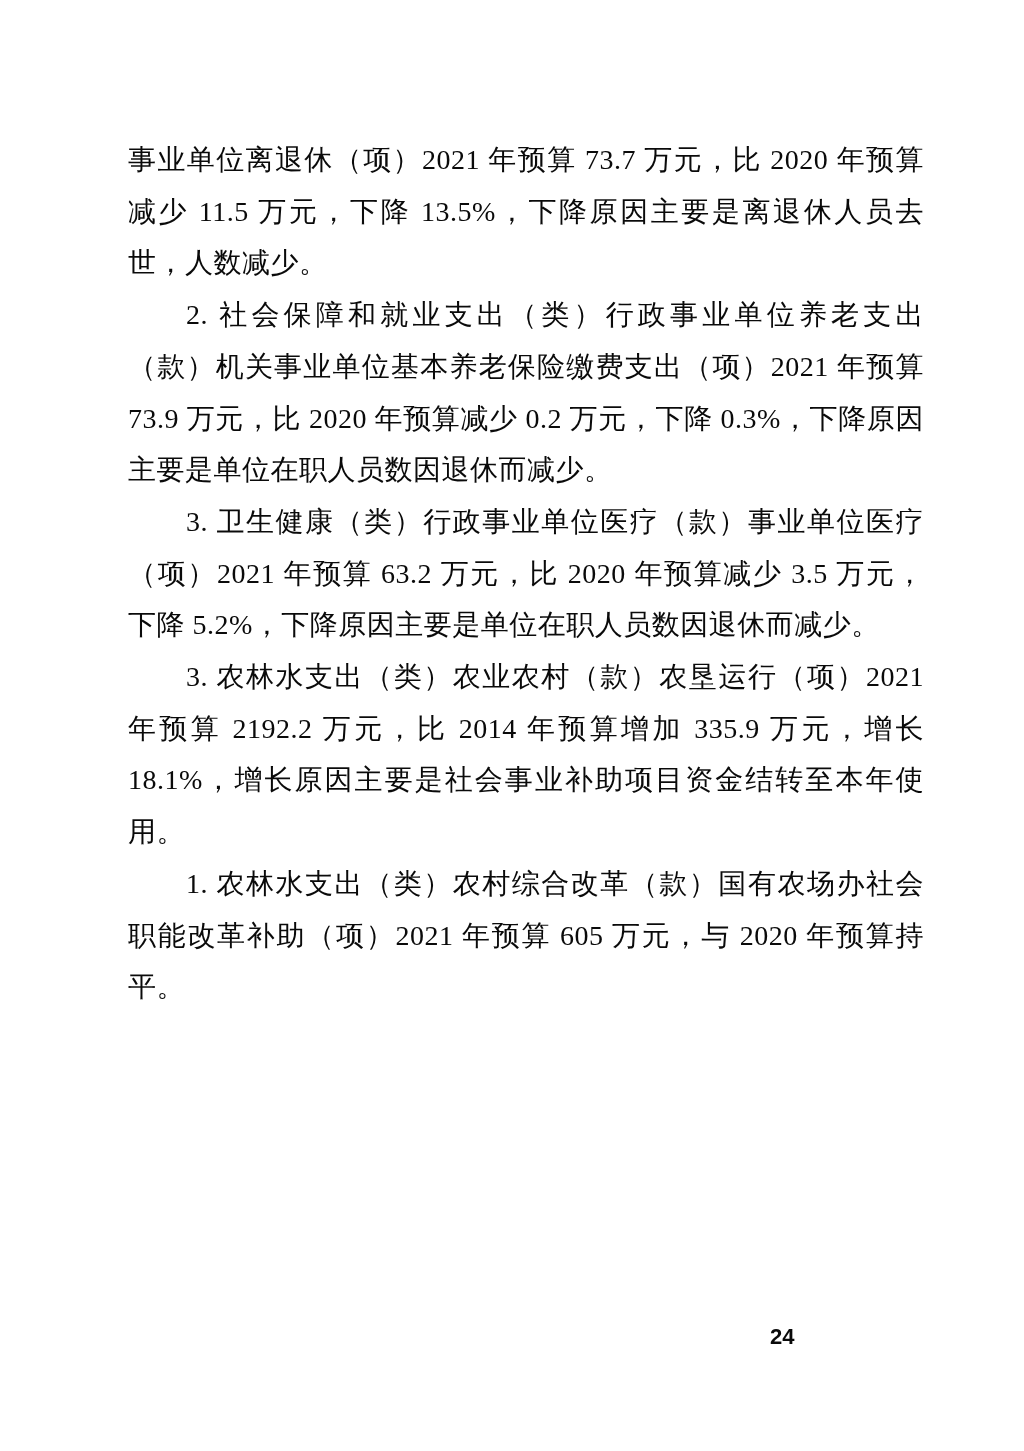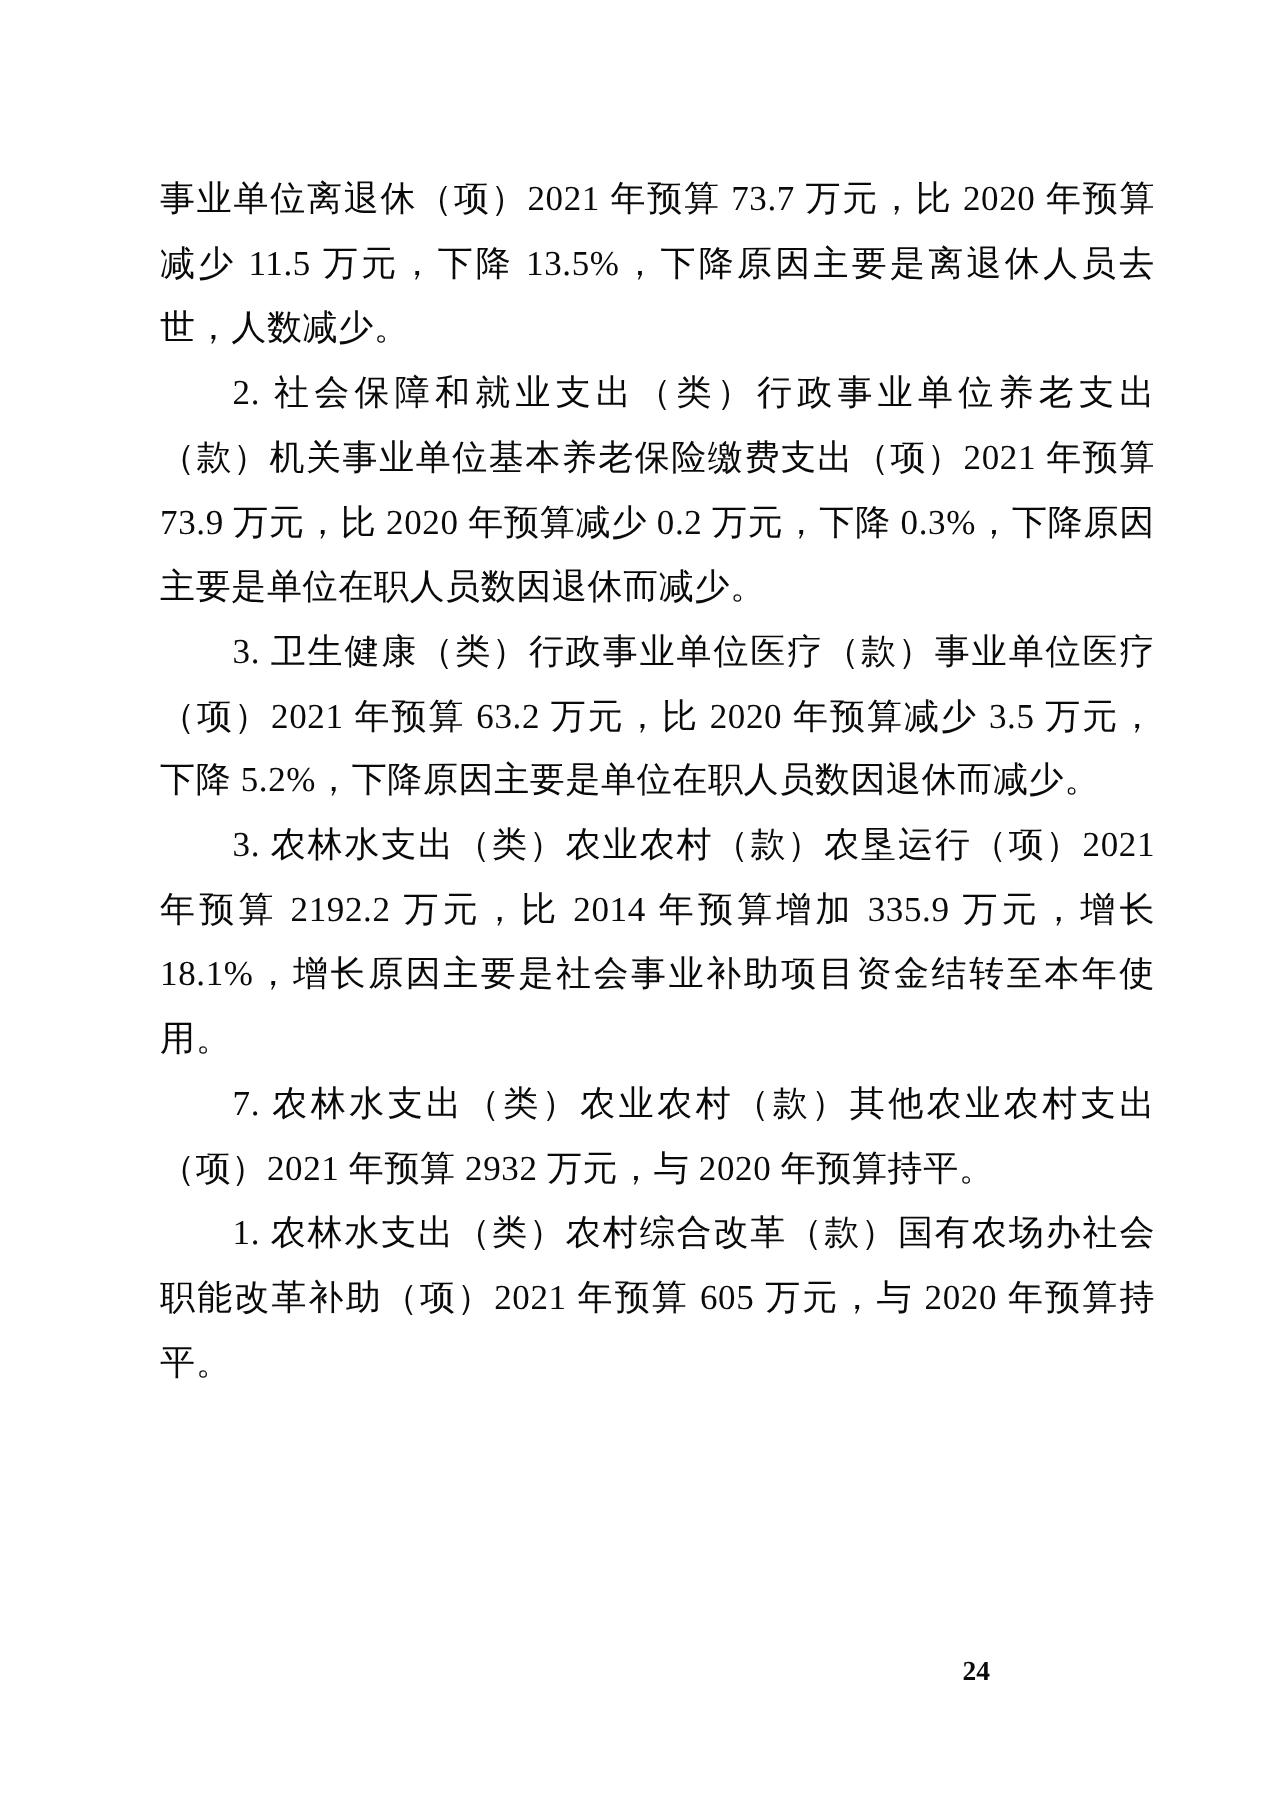--- a/index.html
+++ b/index.html
@@ -41,39 +41,38 @@
   }
   .body-seg {
     font-weight: normal;
   }
   .page-number {
     position: absolute;
     left: 770px;
     top: 1324px;
     font-size: 22px;
     font-weight: bold;
-    font-family: Liberation Serif, serif;
+    font-family: Liberation Sans, sans-serif;
   }
 </style>
 </head>
 <body>
 
 <div class="page">
   <div class="text-block">
 
     <p class="para"><span class="heading-seg">事业单位离退休（项）</span><span class="body-seg">2021 年预算 73.7 万元，比 2020 年预算减少 11.5 万元，下降 13.5%，下降原因主要是离退休人员去世，人数减少。</span></p>
 
     <p class="para indent"><span class="heading-seg">2. 社会保障和就业支出（类）行政事业单位养老支出（款）机关事业单位基本养老保险缴费支出（项）</span><span class="body-seg">2021 年预算 73.9 万元，比 2020 年预算减少 0.2 万元，下降 0.3%，下降原因主要是单位在职人员数因退休而减少。</span></p>
 
     <p class="para indent"><span class="heading-seg">3. 卫生健康（类）行政事业单位医疗（款）事业单位医疗（项）</span><span class="body-seg">2021 年预算 63.2 万元，比 2020 年预算减少 3.5 万元，下降 5.2%，下降原因主要是单位在职人员数因退休而减少。</span></p>
 
     <p class="para indent"><span class="heading-seg">3. 农林水支出（类）农业农村（款）农垦运行（项）</span><span class="body-seg">2021 年预算 2192.2 万元，比 2014 年预算增加 335.9 万元，增长 18.1%，增长原因主要是社会事业补助项目资金结转至本年使用。</span></p>
 
 
 
-    <p class="para indent"><span class="heading-seg">7. 农林水支出（类）农业农村（款）其他农业农村支出（项）</span><span class="body-seg">2021 年预算 2932 万元，与 2020 年预算持平。</span></p>
 
     <p class="para indent"><span class="heading-seg">1. 农林水支出（类）农村综合改革（款）国有农场办社会职能改革补助（项）</span><span class="body-seg">2021 年预算 605 万元，与 2020 年预算持平。</span></p>
 
   </div>
 
   <div class="page-number">24</div>
 </div>
 
 </body></html>

